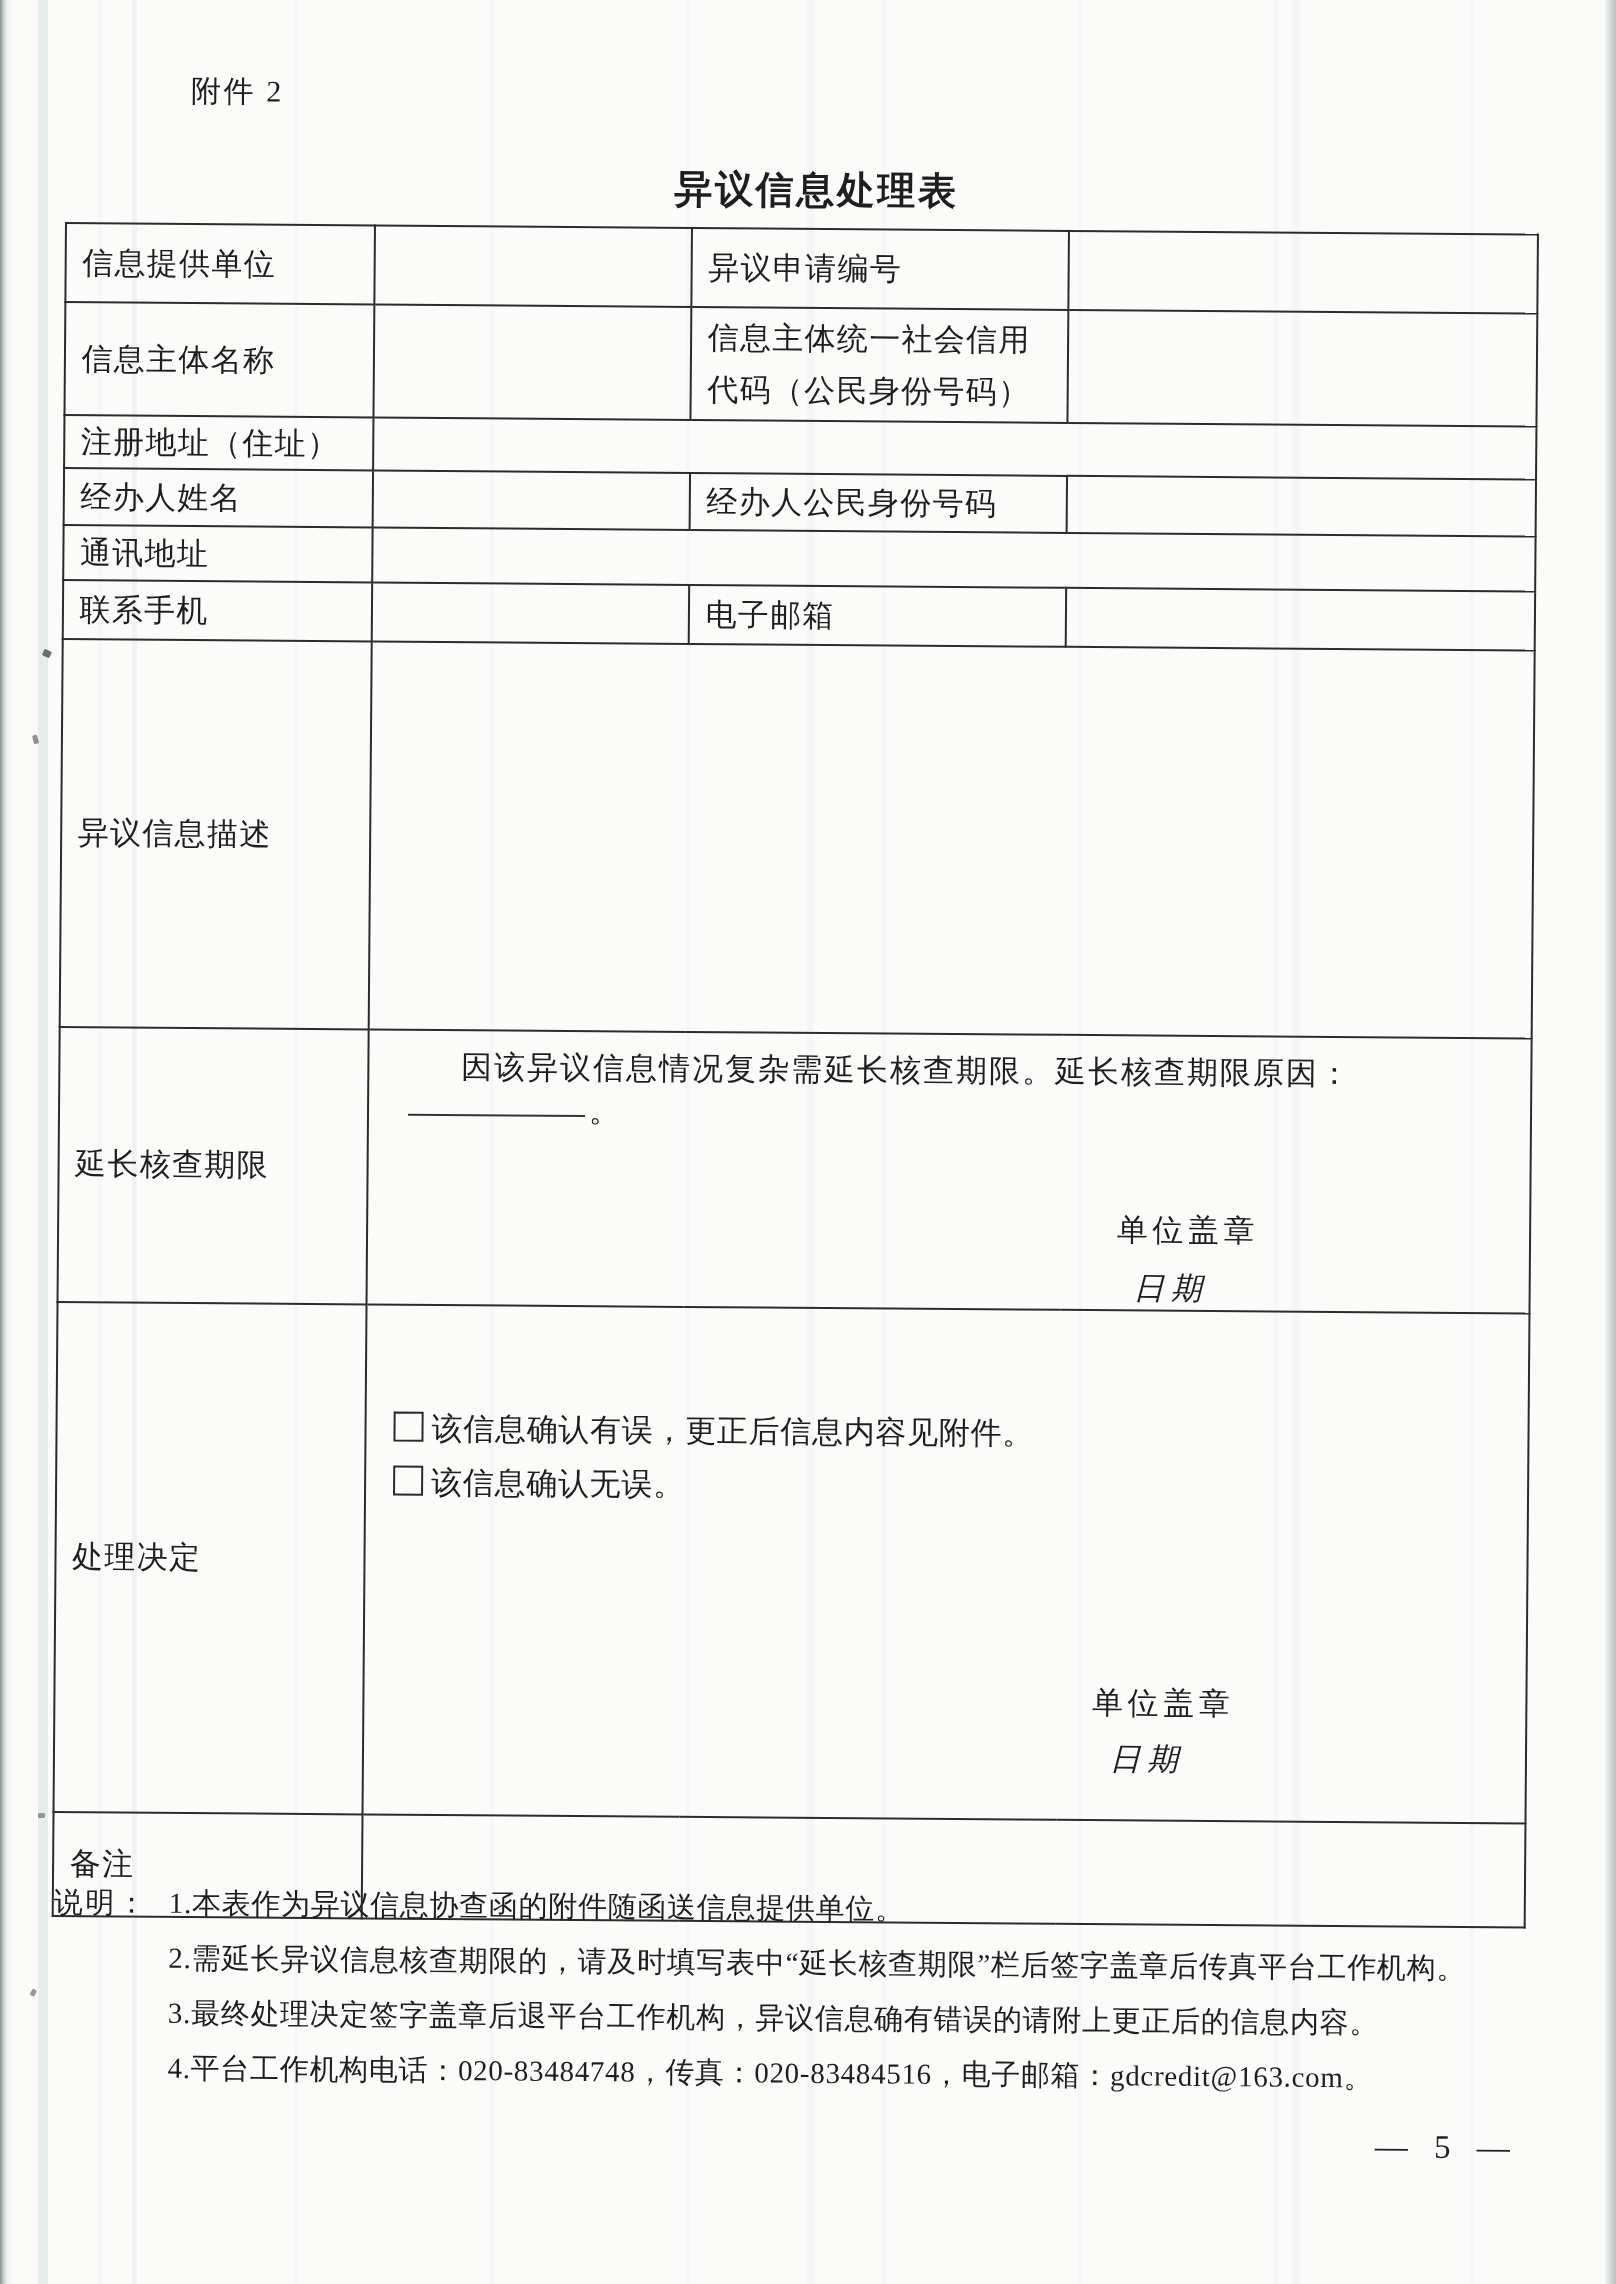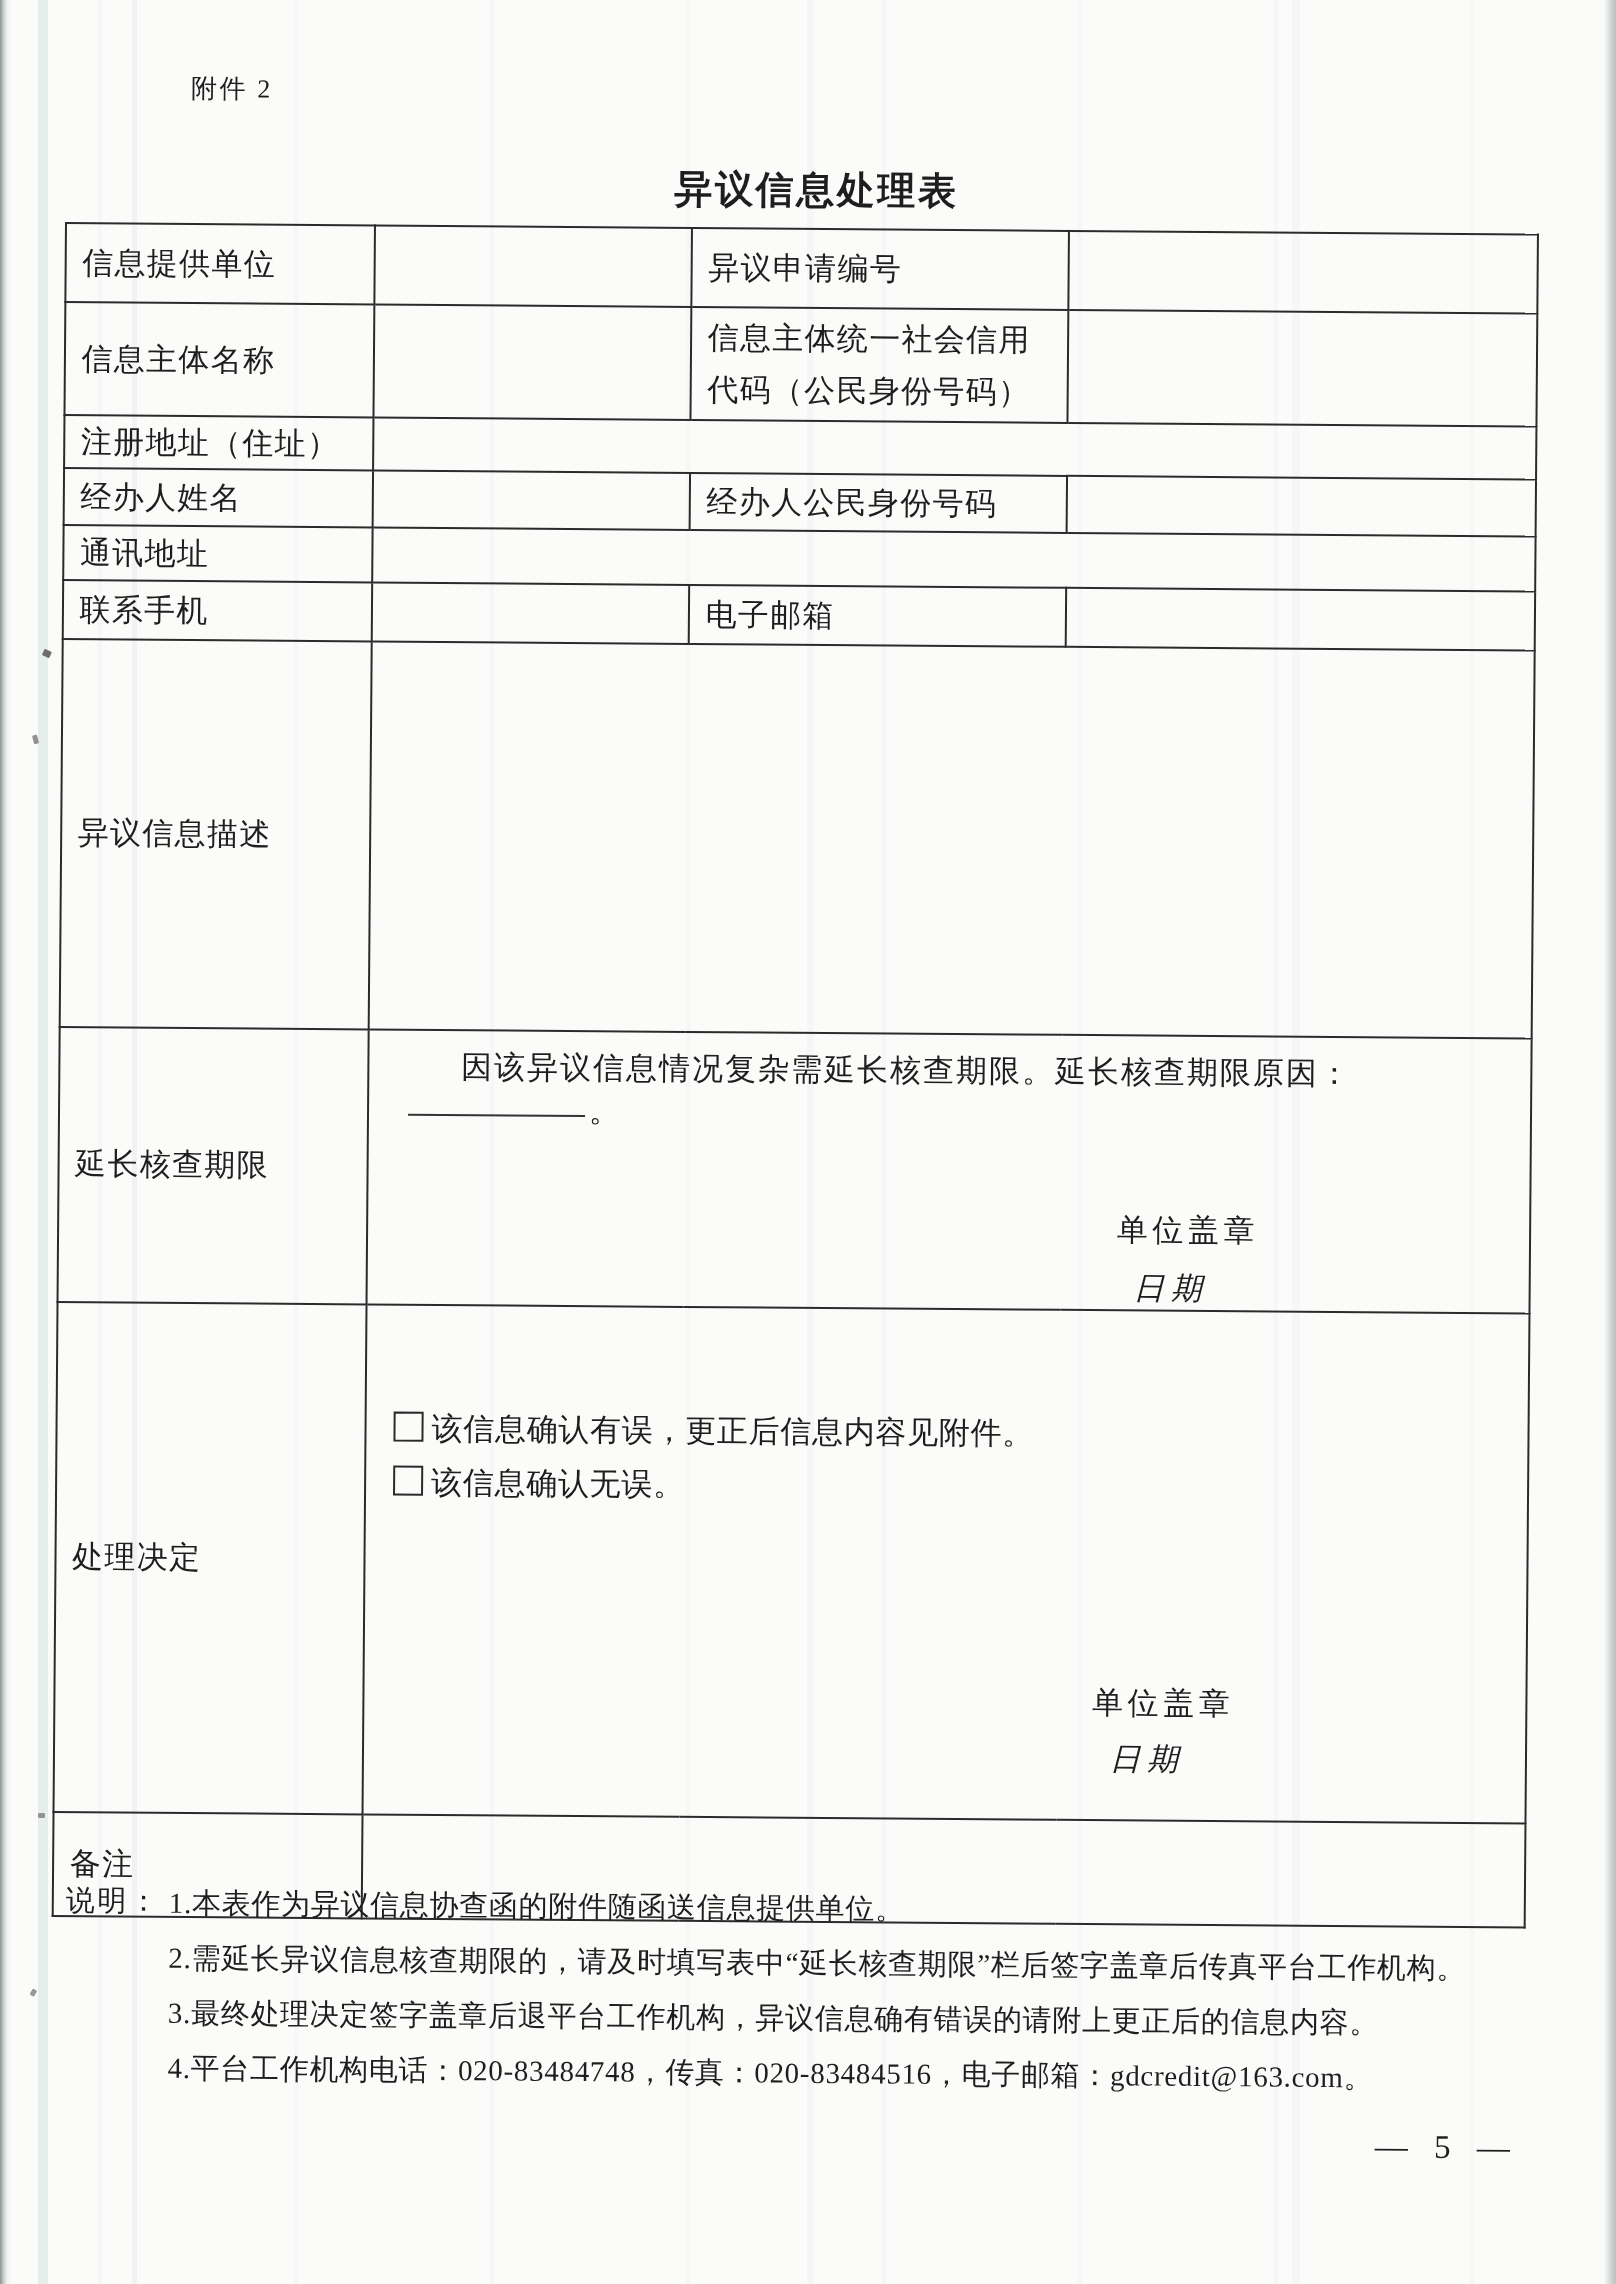--- a/index.html
+++ b/index.html
@@ -23,21 +23,21 @@
   .streak.s4{left:1292px;width:7.8px;background:rgba(222,232,230,0.22);}
   .speck{position:absolute;background:#6d6f6c;border-radius:1.3px;}
   .speck.k1{left:43px;top:650px;width:7.8px;height:6.5px;transform:rotate(25deg);}
   .speck.k2{left:33px;top:735px;width:4.6px;height:8.5px;transform:rotate(-15deg);opacity:.75;}
   .speck.k3{left:38px;top:1813px;width:6.5px;height:4.6px;opacity:.7;}
   .speck.k4{left:31px;top:1989px;width:4.6px;height:6.5px;transform:rotate(30deg);opacity:.7;}
 
   
   #sheet{position:absolute;inset:0;transform:rotate(0.45deg);transform-origin:66px 223px;}
 
-  .attachment{position:absolute;left:190px;top:70px;font-size:26px;letter-spacing:2.6px;}
+  .attachment{position:absolute;left:190px;top:70px;font-size:30px;letter-spacing:2.6px;}
   .doc-title{position:absolute;left:0;top:159px;width:1617px;text-align:center;
     font-size:38px;font-weight:700;letter-spacing:2.6px;text-indent:15.6px;}
 
   table.form{position:absolute;left:65px;top:222px;width:1472px;
     border-collapse:collapse;table-layout:fixed;}
   table.form td{
     border:2px solid #2b2b2b;border-top-width:2.6px;border-bottom-width:2.6px;
     font-size:31px;letter-spacing:1.3px;vertical-align:middle;
     padding:0 15.6px;overflow:hidden;
   }
@@ -55,21 +55,21 @@
   .r8 .date{margin:14.3px 0 0 750px;}
   .r9 .seal{margin:172px 0 0 712px;}
   .r9 .date{margin:13px 0 0 730px;}
   .option{margin:0 0 0 11.7px;font-size:31px;letter-spacing:0.7px;line-height:43px;}
   .option.first{margin-top:63px;}
   .option.second{margin-top:11px;}
   .cb{display:inline-block;width:26px;height:26px;border:2px solid #2a2a2a;
     vertical-align:-2.6px;margin-right:7.8px;background:transparent;}
 
   .notes{position:absolute;left:65px;top:1875px;width:1499px;font-size:29px;line-height:55px;}
-  .notes .prefix{position:absolute;left:14px;top:0;letter-spacing:2.6px;font-family:Liberation Mono, monospace;}
+  .notes .prefix{position:absolute;left:2px;top:0;letter-spacing:2.6px;}
   .notes .item{padding-left:117px;letter-spacing:0.7px;}
 
   .pageno{position:absolute;right:83px;top:2115px;font-size:33px;letter-spacing:9px;line-height:43px;}
 </style>
 </head>
 <body>
 
 <div class="texture"></div>
 <div class="edge-left"></div>
 <div class="edge-right"></div>

